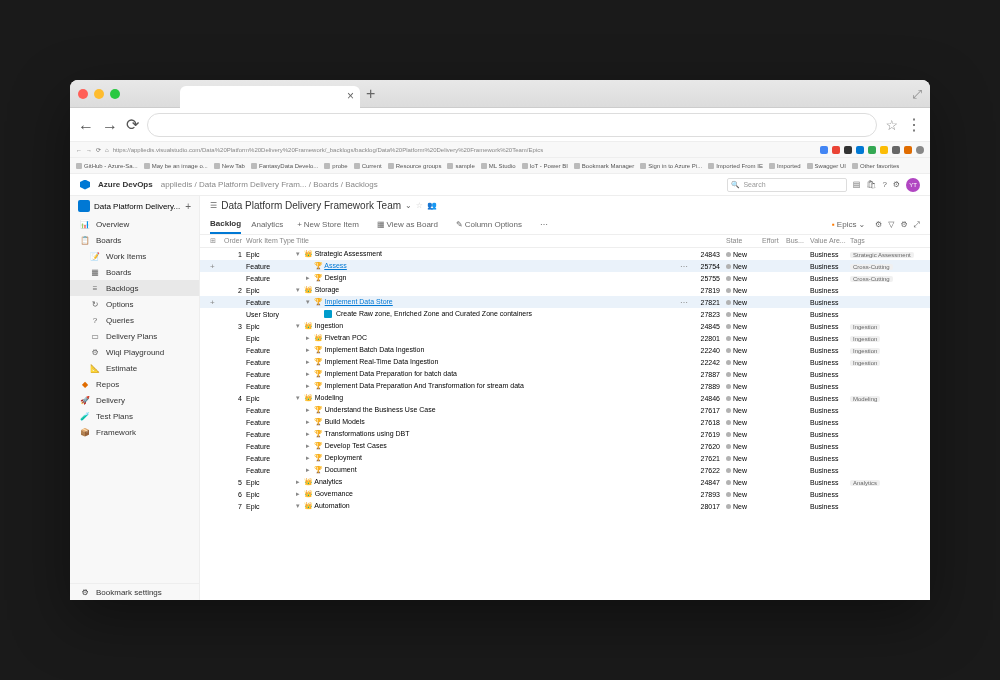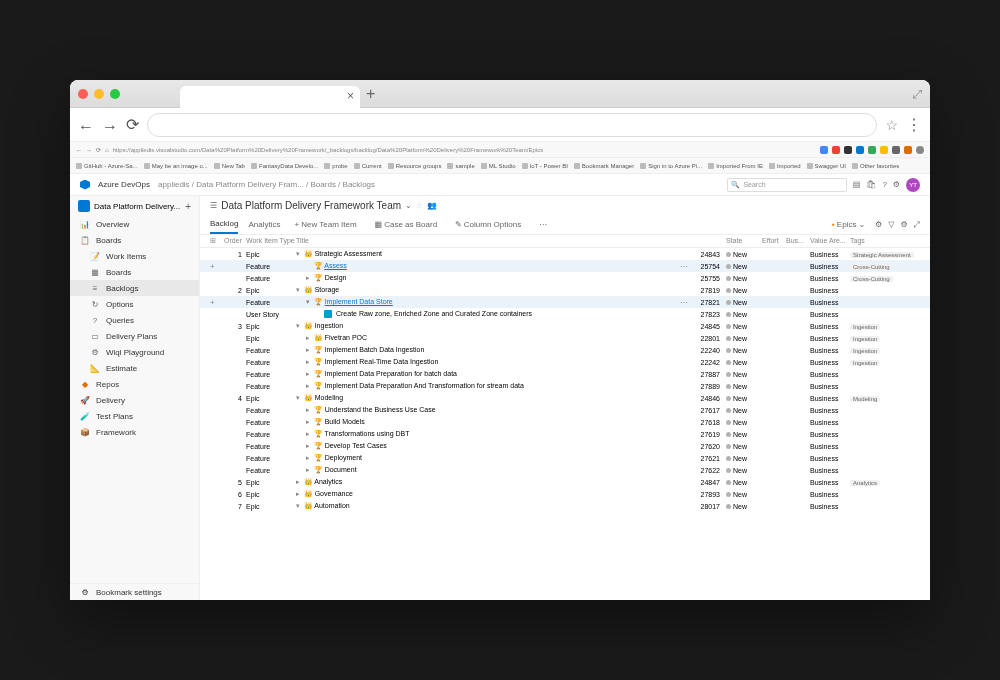--- a/index.html
+++ b/index.html
@@ -20,21 +20,21 @@
 .menu-dots { color: #666; font-size: 16px; }
 .mini-toolbar { height: 16px; background: #f8f8f8; border-bottom: 1px solid #eee; display: flex; align-items: center; padding: 0 6px; gap: 4px; font-size: 6px; color: #666; overflow: hidden; }
 .mini-toolbar .mini-url { color: #888; flex-shrink: 1; white-space: nowrap; overflow: hidden; }
 .mini-icons { margin-left: auto; display: flex; gap: 4px; }
 .mini-icon { width: 8px; height: 8px; border-radius: 2px; }
 .bookmarks { height: 16px; background: #f8f8f8; border-bottom: 1px solid #eee; display: flex; align-items: center; padding: 0 6px; gap: 6px; font-size: 6px; color: #555; overflow: hidden; white-space: nowrap; }
 .bm { display: flex; align-items: center; gap: 2px; }
 .bm-icon { width: 6px; height: 6px; background: #bbb; border-radius: 1px; }
 .topbar { height: 22px; display: flex; align-items: center; padding: 0 10px; gap: 8px; font-size: 8px; border-bottom: 1px solid #eee; }
 .ado-logo { width: 10px; height: 10px; background: #0078d4; clip-path: polygon(50% 0, 100% 25%, 100% 75%, 50% 100%, 0 75%, 0 25%); }
-.ado-name { color: #333; font-weight: 400; }
+.ado-name { color: #333; font-weight: 700; }
 .breadcrumb { color: #888; text-align: right; }
 .breadcrumb a { color: #888; text-decoration: none; }
 .topbar-right { margin-left: auto; display: flex; align-items: center; gap: 6px; }
 .search-box { width: 120px; height: 14px; border: 1px solid #ddd; border-radius: 2px; padding: 0 4px; font-size: 7px; color: #999; display: flex; align-items: center; gap: 3px; }
 .top-icon { color: #666; font-size: 8px; }
 .avatar { width: 14px; height: 14px; border-radius: 50%; background: #b146c2; color: #fff; display: flex; align-items: center; justify-content: center; font-size: 6px; }
 .content { flex: 1; display: flex; overflow: hidden; }
 .sidebar { width: 130px; background: #f8f8f8; border-right: 1px solid #eee; display: flex; flex-direction: column; font-size: 8px; }
 .proj-header { display: flex; align-items: center; padding: 4px 8px; gap: 4px; }
 .proj-icon { width: 12px; height: 12px; background: #0078d4; border-radius: 2px; }
@@ -47,21 +47,21 @@
 .side-ico { width: 10px; height: 10px; display: inline-flex; align-items: center; justify-content: center; font-size: 8px; }
 .side-bottom { margin-top: auto; border-top: 1px solid #eee; }
 .main { flex: 1; display: flex; flex-direction: column; overflow: hidden; }
 .page-head { padding: 4px 10px; display: flex; align-items: center; gap: 4px; }
 .page-title { font-size: 10px; font-weight: 500; color: #333; }
 .chev { color: #666; font-size: 8px; }
 .star-o { color: #ccc; font-size: 8px; }
 .people { color: #666; font-size: 8px; }
 .tabs-row { padding: 0 10px; display: flex; align-items: center; gap: 10px; font-size: 8px; border-bottom: 1px solid #eee; }
 .ptab { padding: 4px 0; color: #666; cursor: pointer; }
-.ptab.active { color: #333; font-weight: 400; border-bottom: 2px solid #0078d4; }
+.ptab.active { color: #333; font-weight: 700; border-bottom: 2px solid #0078d4; }
 .tool-btn { color: #666; display: flex; align-items: center; gap: 2px; padding: 2px 4px; cursor: pointer; }
 .tabs-right { margin-left: auto; display: flex; align-items: center; gap: 6px; }
 .grid { flex: 1; overflow: auto; font-size: 7px; }
 .ghead { display: flex; padding: 2px 10px; color: #888; border-bottom: 1px solid #eee; position: sticky; top: 0; background: #fff; }
 .col-add { width: 14px; }
 .col-order { width: 22px; text-align: right; padding-right: 4px; }
 .col-type { width: 50px; }
 .col-title { flex: 1; }
 .col-more { width: 14px; }
 .col-id { width: 32px; text-align: right; padding-right: 6px; }
@@ -246,25 +246,25 @@
         <span class="chev">⌄</span>
         <span class="star-o">☆</span>
         <span class="people">👥</span>
       </div>
 
       <div class="tabs-row">
         <span class="ptab active">Backlog</span>
         <span class="ptab">Analytics</span>
         <span class="tool-btn">
             <span>+</span>
-            <span>New Team Item</span>
+            <span>New Store Item</span>
           </span>
         <span class="tool-btn">
             <span>▦</span>
-            <span>Case as Board</span>
+            <span>View as Board</span>
           </span>
         <span class="tool-btn">
             <span>✎</span>
             <span>Column Options</span>
           </span>
         <span class="tool-btn">⋯</span>
         <div class="tabs-right">
           <span class="tool-btn">
               <span style="color:#ff7b00">▪</span>
               <span>Epics</span>

